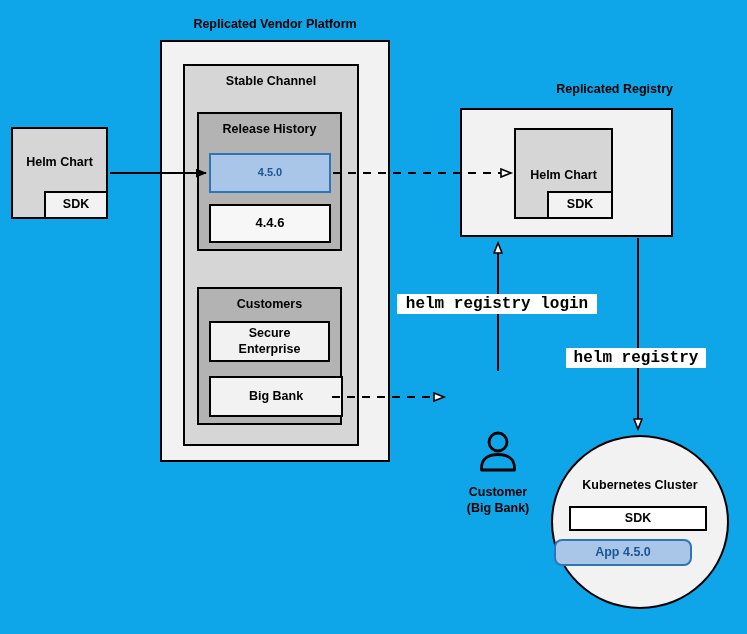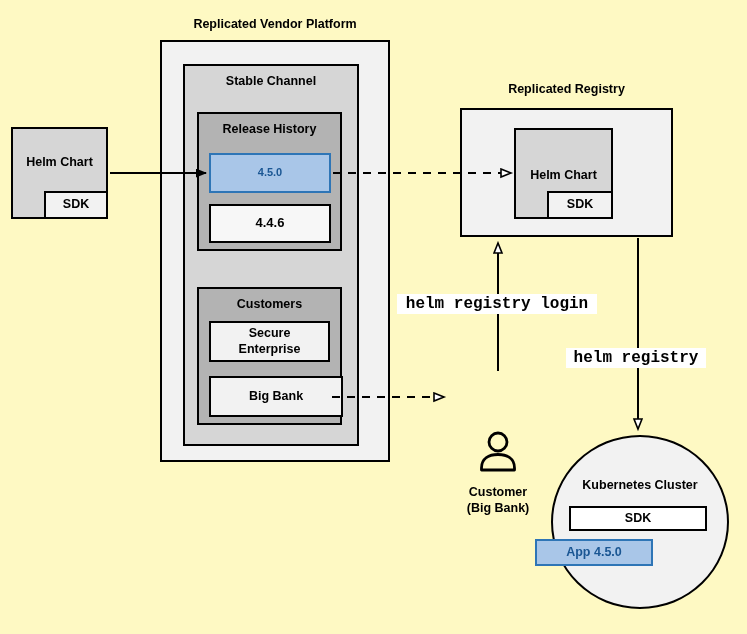--- a/index.html
+++ b/index.html
@@ -1,17 +1,17 @@
 <!DOCTYPE html>
 <html><head>
 <meta charset="utf-8">
 <style>
   html,body{margin:0;padding:0;background:#ffffff;}
   #canvas{
-    position:relative;width:747px;height:634px;background:#fef9c3;overflow:hidden;
+    position:relative;width:747px;height:634px;background:#0ea5e9;overflow:hidden;
     font-family:"Liberation Sans","DejaVu Sans",sans-serif;font-weight:bold;color:#000;
   }
   .box{position:absolute;border:2px solid #000;box-sizing:border-box;}
   .fill-light{background:#F2F2F2;}
   .fill-medium{background:#D6D6D6;}
   .fill-dark{background:#B3B3B3;}
   .fill-white{background:#FFFFFF;}
   .fill-blue{background:#A9C6E8;border-color:#2E75B6;}
   .center{display:flex;align-items:center;justify-content:center;text-align:center;}
   .label{font-size:12.5px;line-height:1.25;}
@@ -25,21 +25,21 @@
   }
   #arrow-layer{position:absolute;left:0;top:0;z-index:20;pointer-events:none;}
   .node-label{position:absolute;left:0;right:0;text-align:center;font-size:12.5px;}
 </style>
 </head>
 <body>
 
 <div id="canvas">
 
   <div class="title" style="left:160px;top:17px;width:230px;">Replicated Vendor Platform</div>
-  <div class="title" style="left:460px;top:82px;width:213px;">Replicated Registry</div>
+  <div class="title" style="left:460px;top:82px;width:213px;text-align:right;">Replicated Registry</div>
 
   <div class="box fill-light" style="left:160px;top:40px;width:230px;height:422px;"></div>
 
   <div class="box fill-medium" style="left:183px;top:64px;width:176px;height:382px;">
     <div class="container-label">Stable Channel</div>
   </div>
 
   <div class="box fill-dark" style="left:197px;top:112px;width:145px;height:139px;">
     <div class="container-label">Release History</div>
   </div>
@@ -76,21 +76,21 @@
   </svg>
   <div class="title" style="left:438px;top:484px;width:120px;line-height:1.3;">
     <div>Customer</div>
     <div>(Big Bank)</div>
   </div>
 
   <div class="box fill-light" style="left:551px;top:435px;width:178px;height:174px;border-radius:50%;">
     <div class="node-label" style="top:41px;">Kubernetes Cluster</div>
   </div>
   <div class="box fill-white center label" style="left:569px;top:506px;width:138px;height:25px;">SDK</div>
-  <div class="box fill-blue center label blue-text" style="left:535px;top:539px;width:118px;height:27px;">App 4.5.0</div>
+  <div class="box fill-blue center label blue-text" style="left:554px;top:539px;width:138px;height:27px;border-radius:8px;">App 4.5.0</div>
 
   <svg id="arrow-layer" width="747" height="634" viewBox="0 0 747 634">
     <defs>
       <marker id="mFill" markerWidth="12" markerHeight="10" refX="10" refY="4.5" orient="auto" markerUnits="userSpaceOnUse">
         <path d="M0,0 L11,4.5 L0,9 Z" fill="#000"></path>
       </marker>
       <marker id="mOpen" markerWidth="14" markerHeight="12" refX="11.5" refY="5" orient="auto" markerUnits="userSpaceOnUse">
         <path d="M1.5,1 L11.5,5 L1.5,9 Z" fill="#fff" stroke="#000" stroke-width="1.6"></path>
       </marker>
     </defs>

